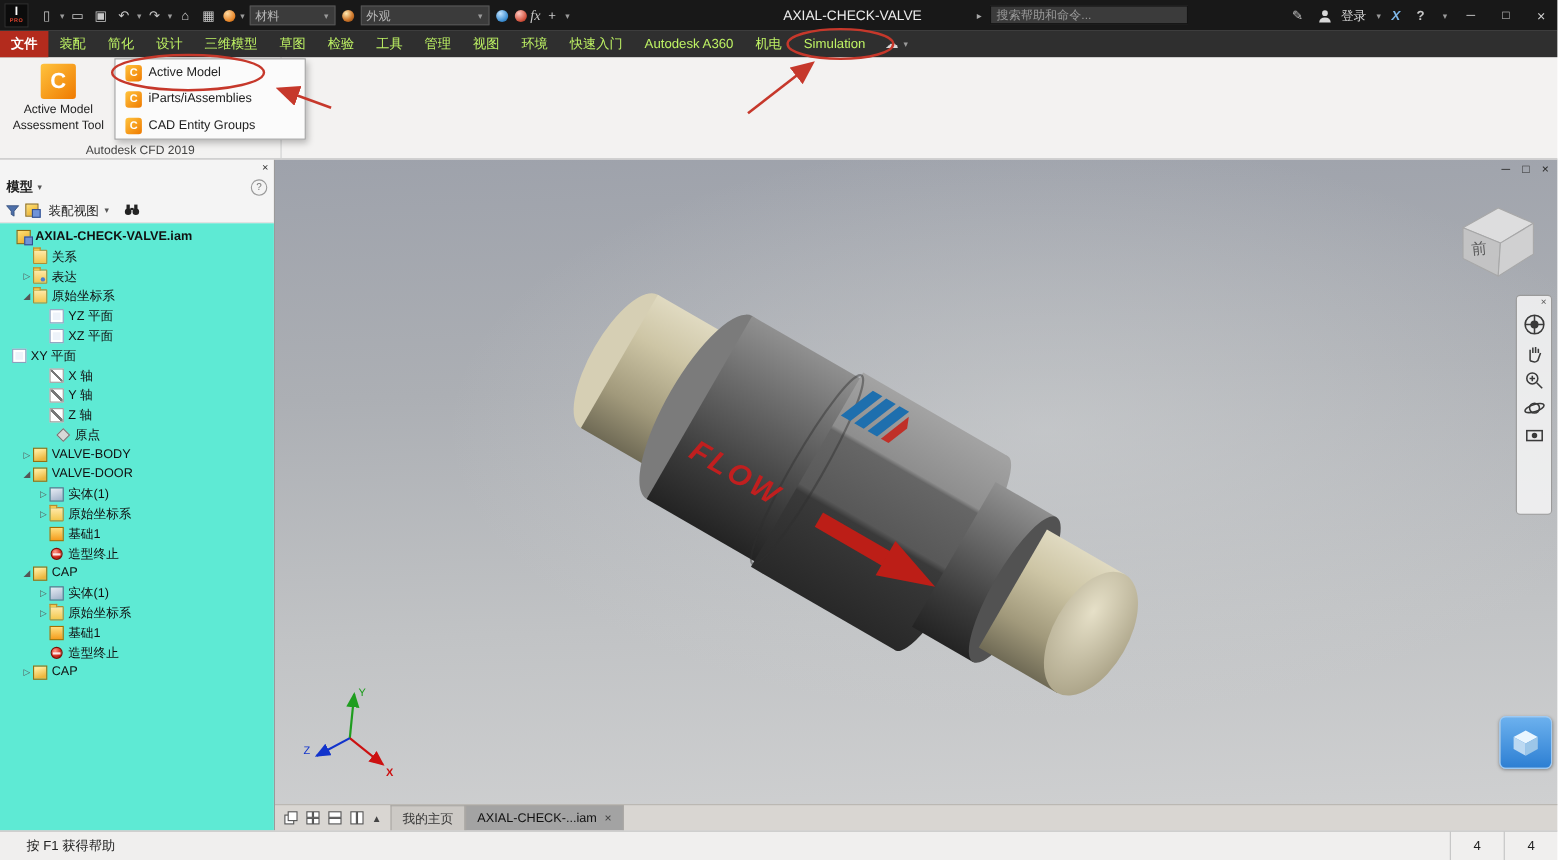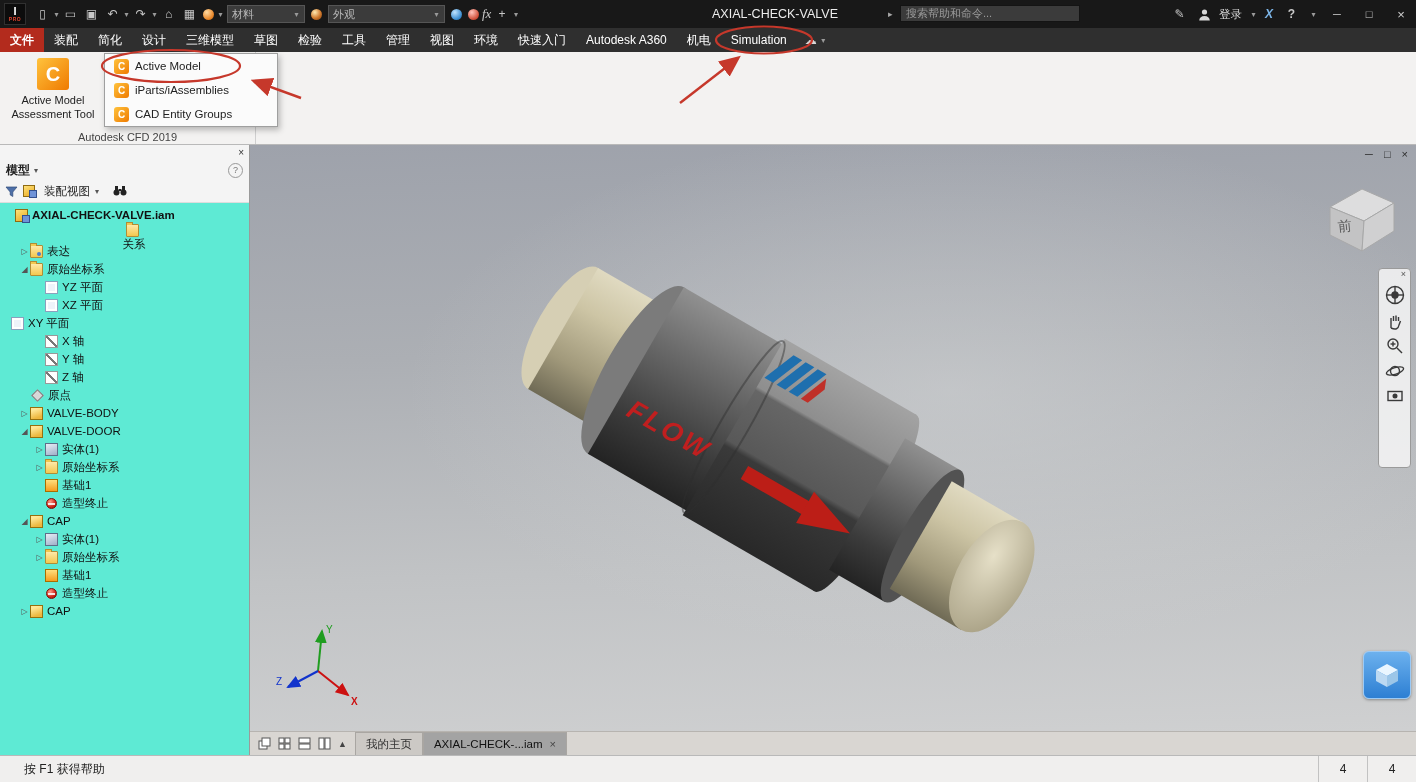--- a/index.html
+++ b/index.html
@@ -31,21 +31,21 @@
              border:1px solid #141414;color:#9a9a9a;font-size:11px;padding:0 5px;box-sizing:border-box;
              display:flex;align-items:center;white-space:nowrap;overflow:hidden}
   .tb-right{position:absolute;right:0;top:0;height:28px;display:flex;align-items:center;gap:8px;padding-right:3px}
   .signin{font-size:11.5px;color:#d8d8d8}
   .win-btn{width:24px;text-align:center;font-size:11px;color:#d0d0d0}
   .blue-x{color:#7db6e8;font-weight:bold;font-size:12px;font-style:italic}
 
   
   .ribbon-tabs{position:absolute;top:28px;left:0;width:1416px;height:24px;background:#2f2f2f;
                display:flex;align-items:stretch;z-index:9}
-  .rtab{padding:0 10px;display:flex;align-items:center;font-size:12px;color:#ffffff;white-space:nowrap}
+  .rtab{padding:0 10px;display:flex;align-items:center;font-size:12px;color:#bef264;white-space:nowrap}
   .rtab.accent{background:#b32b1d;color:#fff;font-weight:bold}
   .cloud-btn{display:flex;align-items:center;color:#d8d8d8;font-size:12px;padding:0 8px;gap:3px}
 
   
   .ribbon-panel{position:absolute;top:52px;left:0;width:1416px;height:93px;background:#f3f2f1;
                 border-bottom:1px solid #b9b9b9;z-index:8;box-sizing:border-box}
   .panel-group{position:absolute;left:0;top:0;width:256px;height:100%;border-right:1px solid #cfcfcf;box-sizing:border-box}
   .big-btn{position:absolute;left:4px;top:2px;width:98px;height:76px;display:flex;flex-direction:column;
            align-items:center;gap:4px;padding-top:4px;box-sizing:border-box}
   .cfd-icon{display:flex;align-items:center;justify-content:center;color:#fff;font-weight:bold;
@@ -274,21 +274,21 @@
           <rect x="6.5" y="4" width="3" height="2" fill="#222"></rect>
         </svg>
     </span>
   </div>
   <div class="tree" id="browser-tree">
       <div class="tnode" style="padding-left: 4px;">
         <span class="texp"></span>
         <span class="ti ti-assembly"></span>
         <span style="font-weight: bold;">AXIAL-CHECK-VALVE.iam</span>
       </div>
-      <div class="tnode" style="padding-left: 19px; flex-direction: column;">
+      <div class="tnode" style="padding-left: 19px;">
         <span class="texp"></span>
         <span class="ti ti-folder"></span>
         <span>关系</span>
       </div>
       <div class="tnode" style="padding-left: 19px;">
         <span class="texp">▷</span>
         <span class="ti ti-folder-view"></span>
         <span>表达</span>
       </div>
       <div class="tnode" style="padding-left: 19px;">
@@ -319,21 +319,21 @@
       <div class="tnode" style="padding-left: 34px;">
         <span class="texp"></span>
         <span class="ti ti-axis"></span>
         <span>Y 轴</span>
       </div>
       <div class="tnode" style="padding-left: 34px;">
         <span class="texp"></span>
         <span class="ti ti-axis"></span>
         <span>Z 轴</span>
       </div>
-      <div class="tnode" style="padding-left: 20px;">
+      <div class="tnode" style="padding-left: 40px;">
         <span class="texp"></span>
         <span class="ti ti-origin"></span>
         <span>原点</span>
       </div>
       <div class="tnode" style="padding-left: 19px;">
         <span class="texp">▷</span>
         <span class="ti ti-part"></span>
         <span>VALVE-BODY</span>
       </div>
       <div class="tnode" style="padding-left: 19px;">

